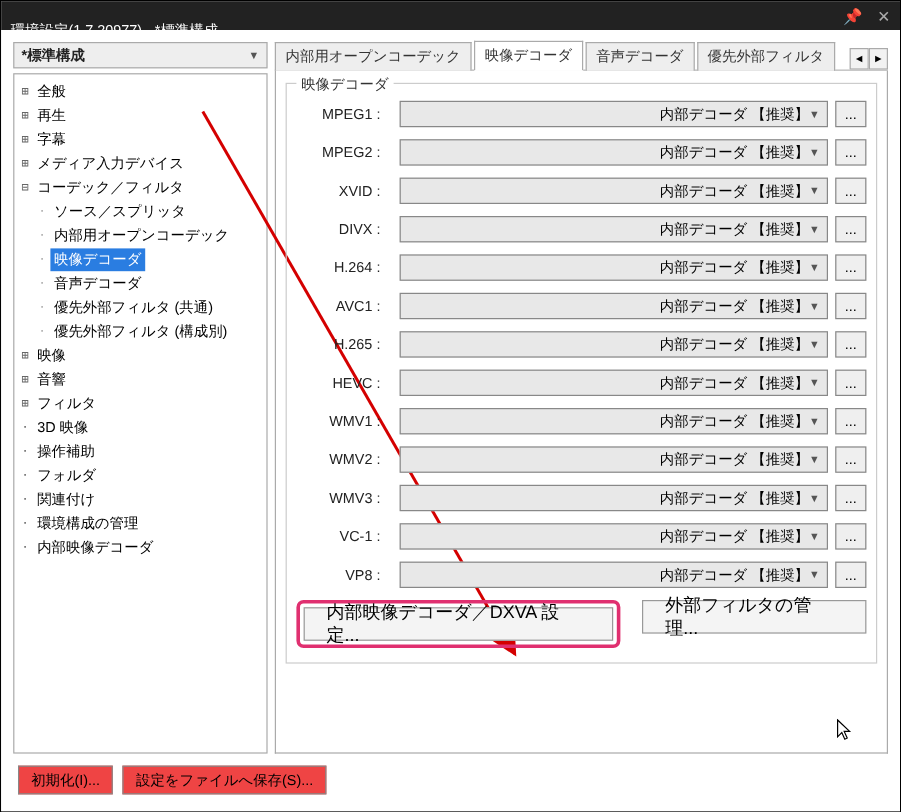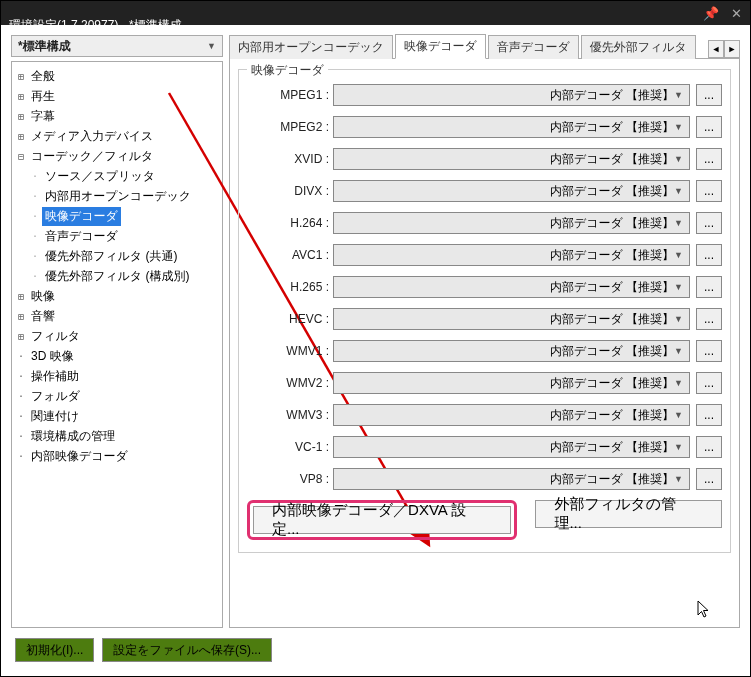--- a/index.html
+++ b/index.html
@@ -22,30 +22,30 @@
 .right-col { flex: 1; display: flex; flex-direction: column; min-width: 0; position: relative; }
 .tabs { display: flex; align-items: flex-end; height: 24px; border-bottom: 1px solid #aaa; }
 .tab { padding: 3px 8px; border: 1px solid #aaa; border-bottom: none; margin-right: 2px; background: #eee; color: #333; font-size: 12px; position: relative; top: 1px; white-space: nowrap; }
 .tab.active { background: #fff; border-bottom: 1px solid #fff; }
 .tab-scroll { margin-left: auto; display: flex; }
 .tab-scroll div { width: 16px; height: 18px; border: 1px solid #aaa; display: flex; align-items: center; justify-content: center; font-size: 9px; background: #f2f2f2; }
 .panel { flex: 1; border: 1px solid #aaa; border-top: none; background: #fff; padding: 10px 8px 8px 8px; overflow: auto; }
 .grp { border: 1px solid #ccc; padding: 14px 8px 12px 8px; position: relative; }
 .grp-title { position: absolute; top: -8px; left: 8px; background: #fff; padding: 0 4px; color: #333; }
 .row { display: flex; align-items: center; margin-bottom: 10px; }
-.row-label { width: 86px; text-align: right; padding-right: 4px; color: #222; white-space: nowrap; }
+.row-label { width: 86px; text-align: right; padding-right: 16px; color: #222; white-space: nowrap; }
 .selctl { flex: 1; height: 22px; border: 1px solid #888; background: #e8e8e8; display: flex; align-items: center; justify-content: flex-end; padding: 0 6px; }
 .selctl .arrow { font-size: 9px; color: #555; }
 .more-btn { width: 26px; height: 22px; border: 1px solid #888; background: #efefef; margin-left: 6px; display: flex; align-items: center; justify-content: center; }
 .btn-row { display: flex; gap: 18px; margin-top: 6px; justify-content: center; }
 .wide-btn { height: 28px; border: 1px solid #999; background: #f4f4f4; padding: 0 18px; display: flex; align-items: center; font-size: 15px; }
 .highlight-box { border: 3px solid #e03070; border-radius: 6px; padding: 3px; }
 .footer { display: flex; justify-content: space-between; padding: 10px 4px 4px 4px; }
 .footer .left, .footer .right { display: flex; gap: 8px; }
-.f-btn { height: 24px; border: 1px solid #888; background: #4d7c0f; padding: 0 10px; display: flex; align-items: center; }
+.f-btn { height: 24px; border: 1px solid #888; background: #ef4444; padding: 0 10px; display: flex; align-items: center; }
 svg.arrow-anno { position: absolute; left: -90px; top: 20px; pointer-events: none; }
 .chev { font-size: 9px; color: #555; }
 .cursor { position: absolute; left: 468px; bottom: 4px; font-size: 16px; color: #000; pointer-events: none; }
 </style>
 </head>
 <body>
 
 <div class="window">
 
   <div class="titlebar">

